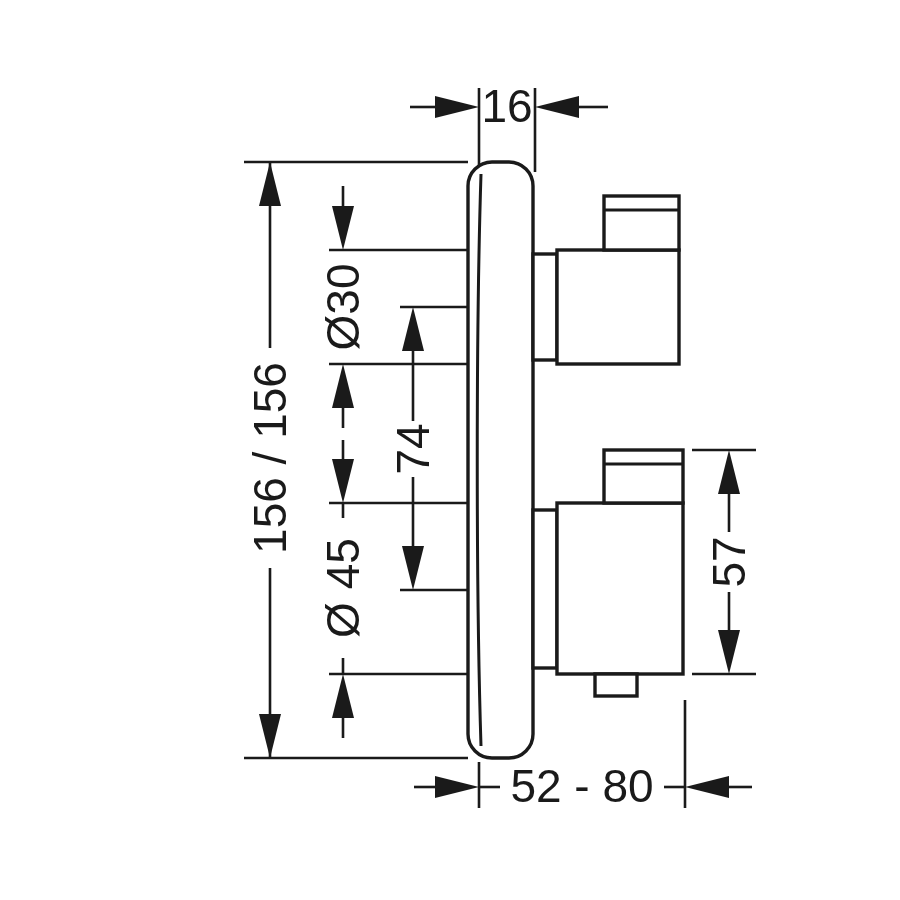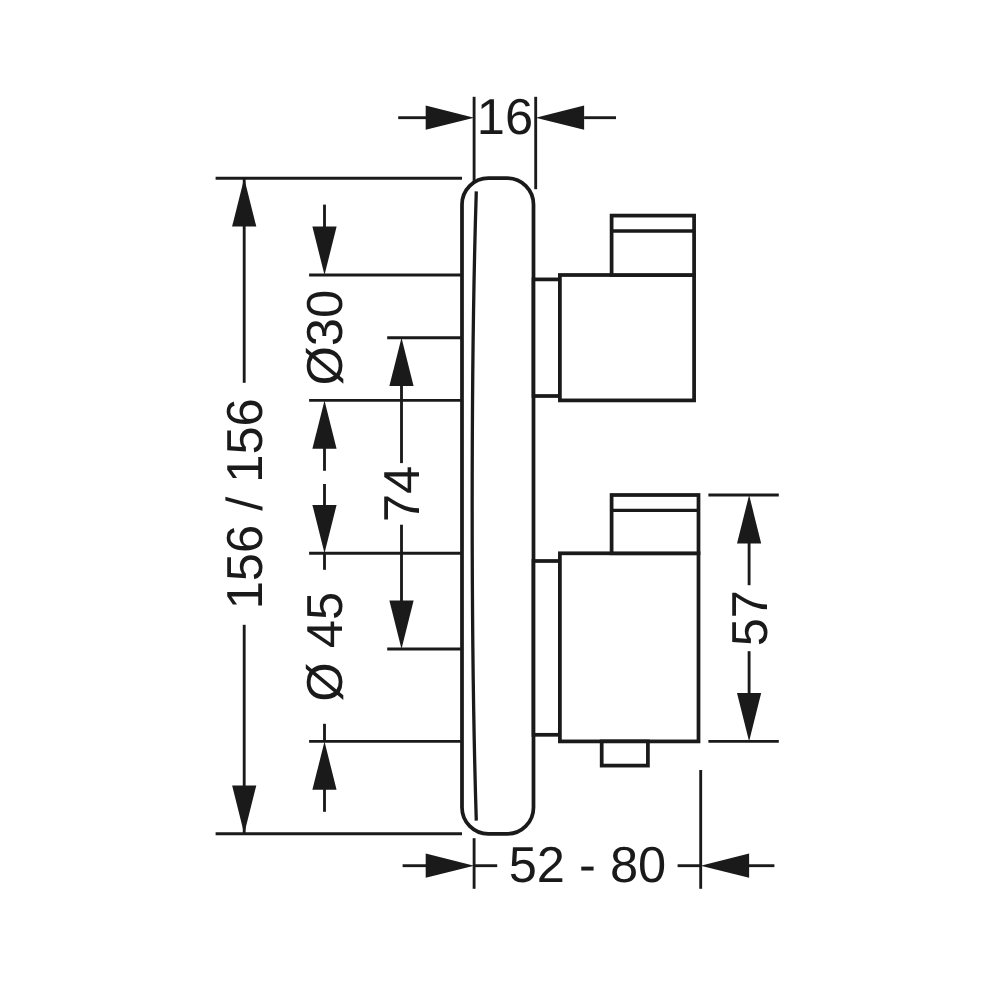--- a/index.html
+++ b/index.html
@@ -10,20 +10,21 @@
     margin: 0;
     padding: 0;
     background: var(--background-color);
   }
   .stage {
     width: 720px;
     height: 900px;
     background: var(--background-color);
     position: relative;
     overflow: hidden;
+    padding-left: 48px;
   }
   svg { display: block; }
   svg text {
     font-family: "Liberation Sans", "DejaVu Sans", sans-serif;
     font-size: 46px;
     fill: var(--line-color);
   }
   .part {
     fill: #ffffff;
     stroke: var(--line-color);

